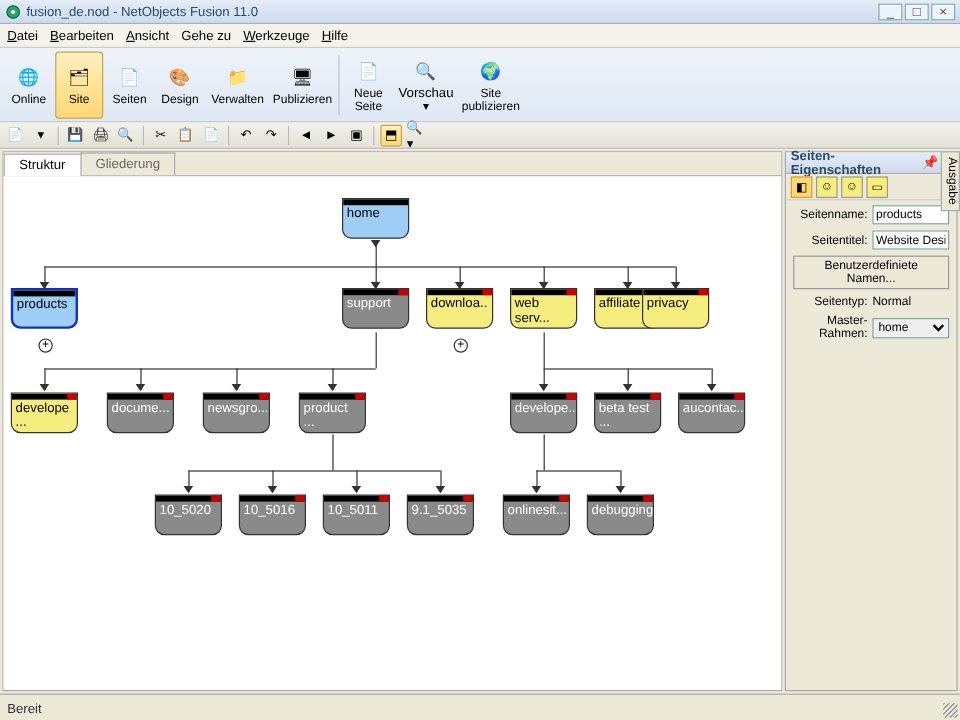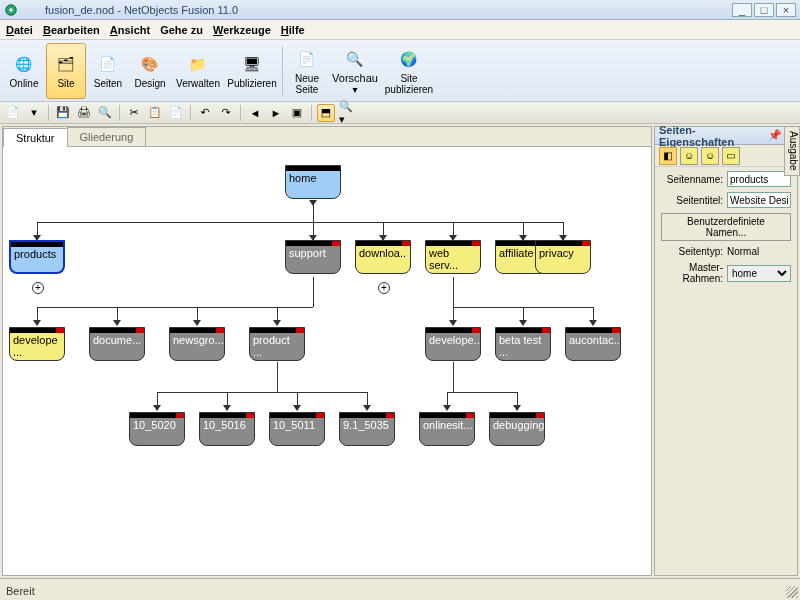--- a/index.html
+++ b/index.html
@@ -1,21 +1,21 @@
 <!DOCTYPE html>
 <html><head>
 <meta charset="utf-8">
 <style>
 * { box-sizing: border-box; margin: 0; padding: 0; font-family: Tahoma, sans-serif; font-size: 11px; }
 html, body { width: 800px; height: 600px; overflow: hidden; background: #ece9d8; }
 .titlebar { height: 20px; background: linear-gradient(#e4ecf7,#cddbee); display: flex; align-items: center; padding: 0 4px; border-bottom: 1px solid #a0b0c0; }
 .titlebar .app-icon { width: 14px; height: 14px; margin-right: 4px; }
-.titlebar .title { flex: 1; color: #2a4a6a; margin-left: 23px; }
+.titlebar .title { flex: 1; color: #2a4a6a; }
 .titlebar .winbtn { width: 20px; height: 14px; border: 1px solid #8aa; background: #eef4fb; margin-left: 2px; text-align: center; line-height: 12px; color: #445; cursor: pointer; }
-.menubar { height: 20px; background: #f4f2ea; border-bottom: 1px solid #ccc; display: flex; align-items: center; padding: 0 6px; gap: 10px; font-weight: bold; }
+.menubar { height: 20px; background: #f4f2ea; border-bottom: 1px solid #ccc; display: flex; align-items: center; padding: 0 6px; gap: 10px; }
 .menubar span { color: #000; cursor: pointer; }
 .menubar span u { text-decoration: underline; }
 .ribbon { height: 62px; background: linear-gradient(#eef3fa,#dfe8f4); border-bottom: 1px solid #b8c4d4; display: flex; align-items: center; padding: 2px 4px; gap: 2px; }
 .ribbtn { width: 40px; height: 56px; display: flex; flex-direction: column; align-items: center; justify-content: center; border: 1px solid transparent; border-radius: 3px; cursor: pointer; padding: 2px 0; }
 .ribbtn.sel { background: linear-gradient(#fff0c0,#ffd870); border-color: #d0a040; }
 .ribbtn.wide { width: 52px; }
 .ribbon .sep { width: 1px; height: 50px; background: #b8c4d4; margin: 0 2px; }
 .ribbtn .ic { width: 24px; height: 24px; border-radius: 3px; display: flex; align-items: center; justify-content: center; font-size: 14px; }
 .ribbtn .lbl { font-size: 10px; text-align: center; line-height: 11px; margin-top: 2px; }
 .toolbar2 { height: 22px; background: linear-gradient(#f2f2ec,#e4e2d6); border-bottom: 1px solid #bbb; display: flex; align-items: center; padding: 0 4px; gap: 3px; }

